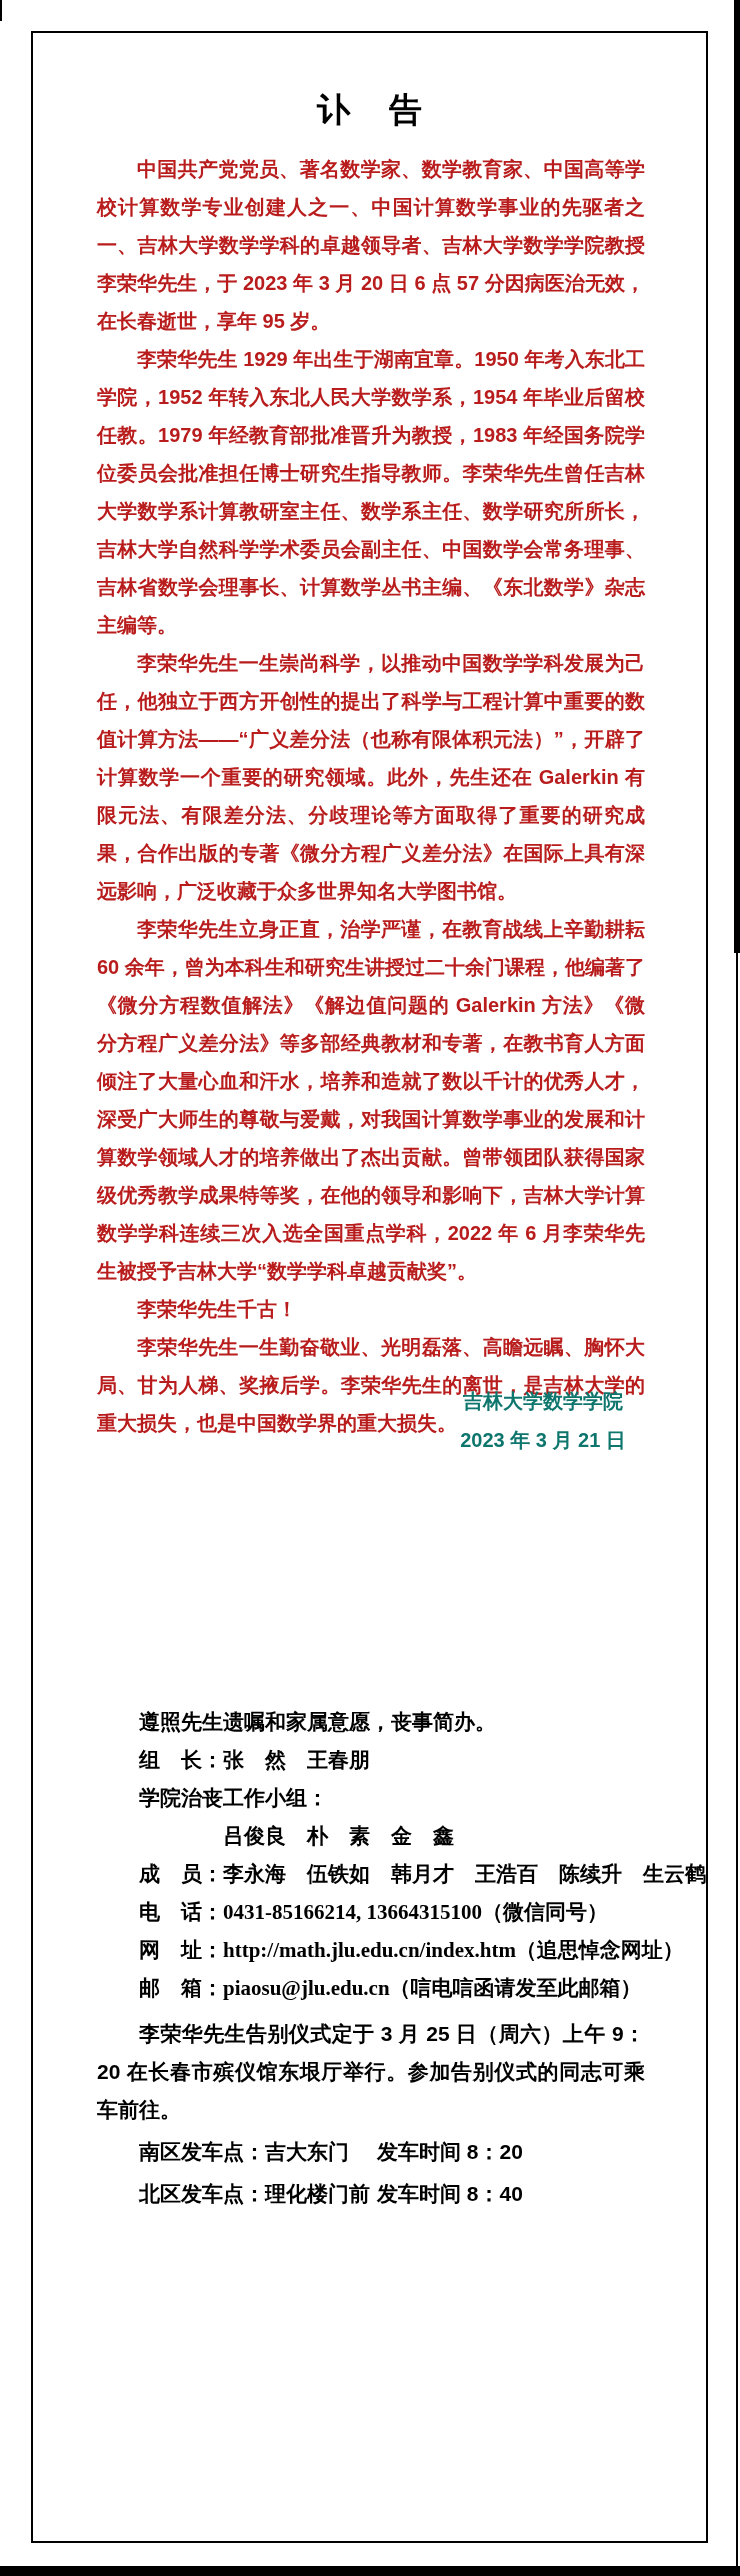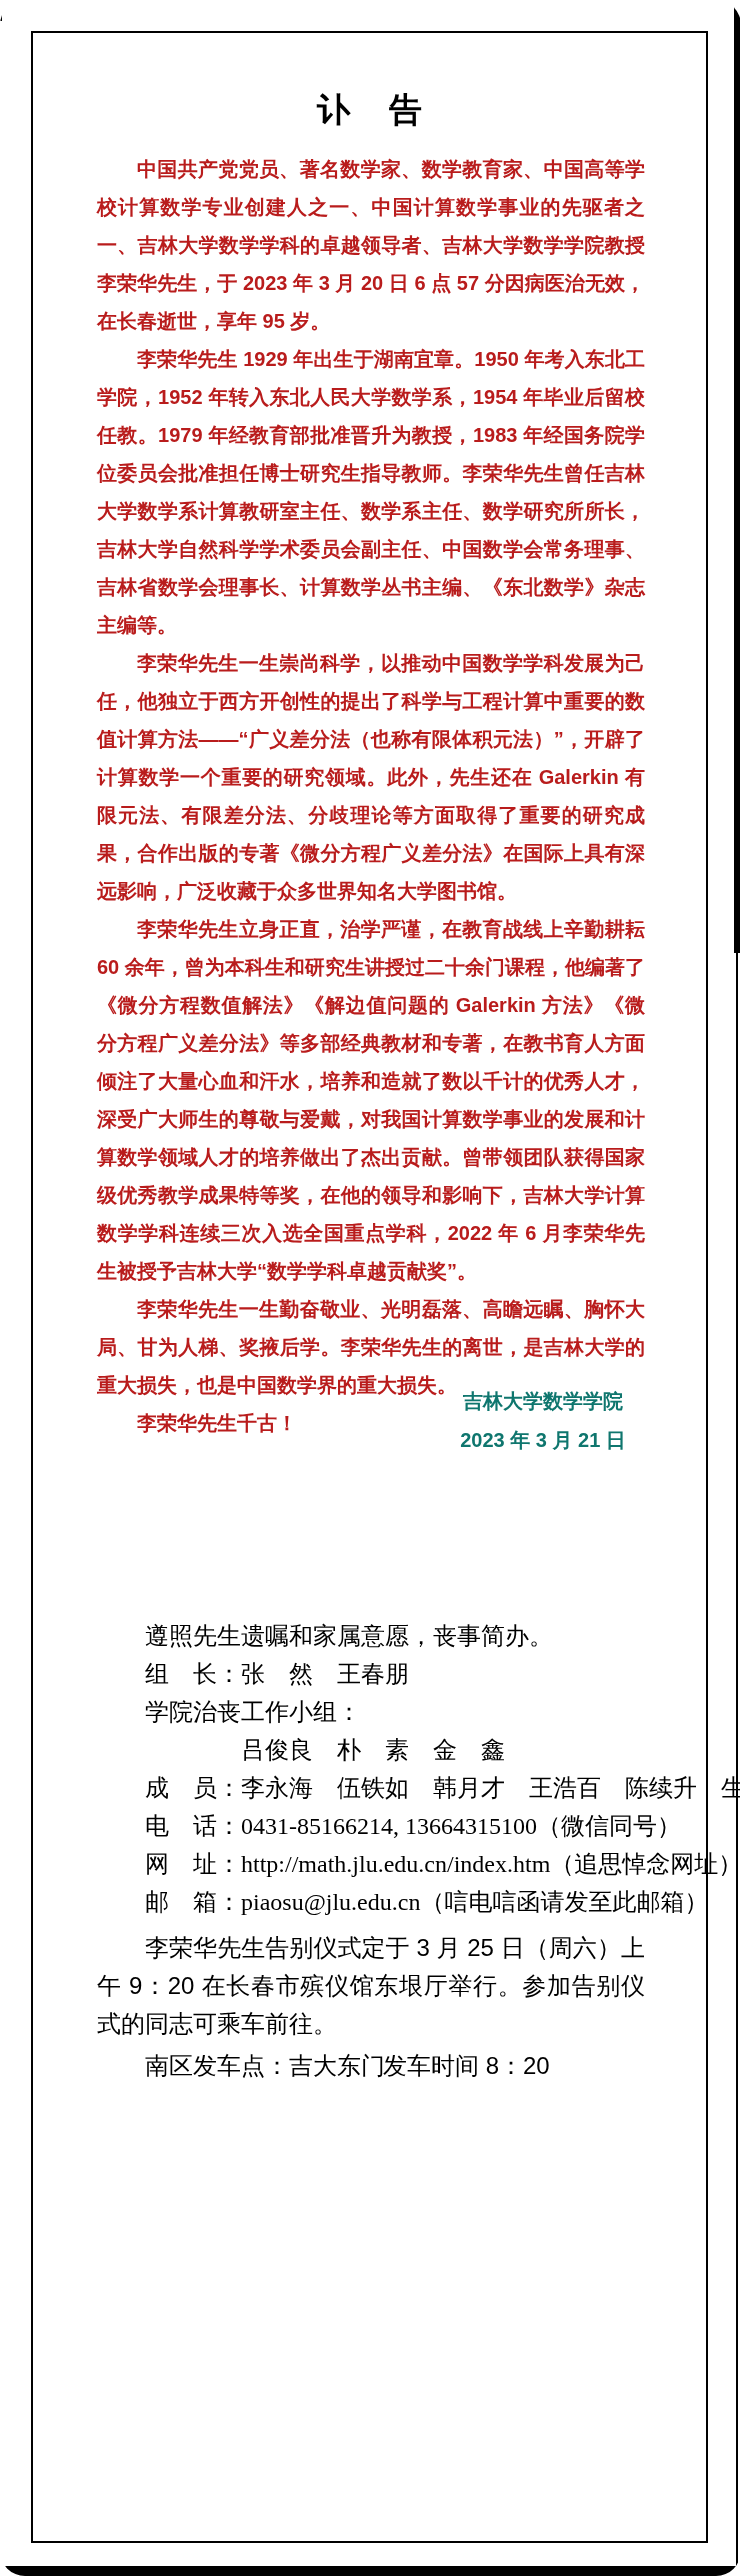--- a/index.html
+++ b/index.html
@@ -4,21 +4,20 @@
 <style>
   html, body { margin: 0; padding: 0; background: #fff; }
   .page {
     position: relative;
     width: 741px;
     height: 2576px;
     background: #ffffff;
     overflow: hidden;
     font-family: "Liberation Sans", sans-serif;
     color: #0a0a0a;
-    border-radius: 25px;
   }
   
   .artifact { background: #000; position: absolute; }
   .artifact-topleft { left: 0; top: 0; width: 1.5px; height: 21px; }
   .artifact-right-bar { left: 734px; top: 0; width: 6.7px; height: 953px; }
   .artifact-right-line { left: 736px; top: 953px; width: 1.5px; height: 1617px; }
   .artifact-bottom-bar { left: 0; top: 2566px; width: 741px; height: 10.5px; }
 
   
   .frame {
@@ -60,25 +59,25 @@
     font-size: 20px;
     line-height: 39px;
     font-weight: 600;
     text-align: center;
     color: #0f766e;
   }
   .signature .sig-line { white-space: nowrap; }
 
   .arrangements {
     position: absolute;
-    left: 97px; top: 1617px;
+    left: 97px; top: 1703px;
     width: 548px;
-    font-size: 24px;
+    font-size: 21px;
     line-height: 38px;
-    font-weight: 400;
+    font-weight: 700;
     color: #000;
   }
   .arr-line { margin: 0; text-indent: 2em; white-space: nowrap; }
   .arr-members2 { text-indent: 6em; }
   .arr-farewell {
     margin: 7.5px 0 0 0;
     text-indent: 2em;
     white-space: normal;
     text-align: justify;
     text-justify: inter-ideograph;
@@ -99,36 +98,37 @@
 
   <div class="frame"></div>
 
   <div class="title">讣　告</div>
 
   <div class="body-block">
       <p class="body-para">中国共产党党员、著名数学家、数学教育家、中国高等学校计算数学专业创建人之一、中国计算数学事业的先驱者之一、吉林大学数学学科的卓越领导者、吉林大学数学学院教授李荣华先生，于 2023 年 3 月 20 日 6 点 57 分因病医治无效，在长春逝世，享年 95 岁。</p>
       <p class="body-para">李荣华先生 1929 年出生于湖南宜章。1950 年考入东北工学院，1952 年转入东北人民大学数学系，1954 年毕业后留校任教。1979 年经教育部批准晋升为教授，1983 年经国务院学位委员会批准担任博士研究生指导教师。李荣华先生曾任吉林大学数学系计算教研室主任、数学系主任、数学研究所所长，吉林大学自然科学学术委员会副主任、中国数学会常务理事、吉林省数学会理事长、计算数学丛书主编、《东北数学》杂志主编等。</p>
       <p class="body-para">李荣华先生一生崇尚科学，以推动中国数学学科发展为己任，他独立于西方开创性的提出了科学与工程计算中重要的数值计算方法——“广义差分法（也称有限体积元法）”，开辟了计算数学一个重要的研究领域。此外，先生还在 Galerkin 有限元法、有限差分法、分歧理论等方面取得了重要的研究成果，合作出版的专著《微分方程广义差分法》在国际上具有深远影响，广泛收藏于众多世界知名大学图书馆。</p>
       <p class="body-para">李荣华先生立身正直，治学严谨，在教育战线上辛勤耕耘 60 余年，曾为本科生和研究生讲授过二十余门课程，他编著了《微分方程数值解法》《解边值问题的 Galerkin 方法》《微分方程广义差分法》等多部经典教材和专著，在教书育人方面倾注了大量心血和汗水，培养和造就了数以千计的优秀人才，深受广大师生的尊敬与爱戴，对我国计算数学事业的发展和计算数学领域人才的培养做出了杰出贡献。曾带领团队获得国家级优秀教学成果特等奖，在他的领导和影响下，吉林大学计算数学学科连续三次入选全国重点学科，2022 年 6 月李荣华先生被授予吉林大学“数学学科卓越贡献奖”。</p>
+      <p class="body-para">李荣华先生千古！</p>
       <p class="body-para">李荣华先生一生勤奋敬业、光明磊落、高瞻远瞩、胸怀大局、甘为人梯、奖掖后学。李荣华先生的离世，是吉林大学的重大损失，也是中国数学界的重大损失。</p>
-      <p class="body-para">李荣华先生千古！</p>
     </div>
 
   <div class="signature">
     <div class="sig-line">吉林大学数学学院</div>
     <div class="sig-line">2023 年 3 月 21 日</div>
   </div>
 
   <div class="arrangements">
     <p class="arr-line">遵照先生遗嘱和家属意愿，丧事简办。</p>
     <p class="arr-line"><span>组　长：</span><span>张　然　王春朋</span></p>
     <p class="arr-line">学院治丧工作小组：</p>
     <p class="arr-line arr-members2">吕俊良　朴　素　金　鑫</p>
     <p class="arr-line"><span>成　员：</span><span>李永海　伍铁如　韩月才　王浩百　陈续升　生云鹤</span></p>
     <p class="arr-line"><span>电　话：</span><span class="serif">0431-85166214, 13664315100（微信同号）</span></p>
     <p class="arr-line"><span>网　址：</span><span class="serif">http://math.jlu.edu.cn/index.htm（追思悼念网址）</span></p>
     <p class="arr-line"><span>邮　箱：</span><span class="serif">piaosu@jlu.edu.cn（唁电唁函请发至此邮箱）</span></p>
     <p class="arr-farewell">李荣华先生告别仪式定于 3 月 25 日（周六）上午 9：20 在长春市殡仪馆东垠厅举行。参加告别仪式的同志可乘车前往。</p>
     <p class="arr-line arr-bus"><span class="bus-stop">南区发车点：吉大东门</span><span>发车时间 8：20</span></p>
+    <p class="arr-line arr-bus"><span class="bus-stop">北区发车点：理化楼门前</span><span>发车时间 8：40</span></p>
   </div>
 
 </div>
 
 
 </body></html>

